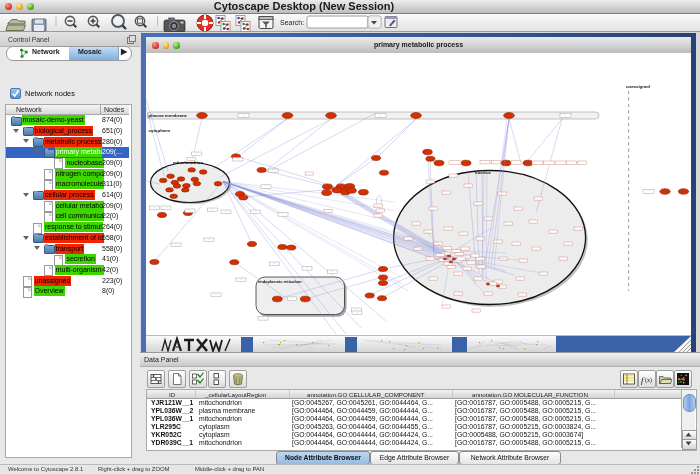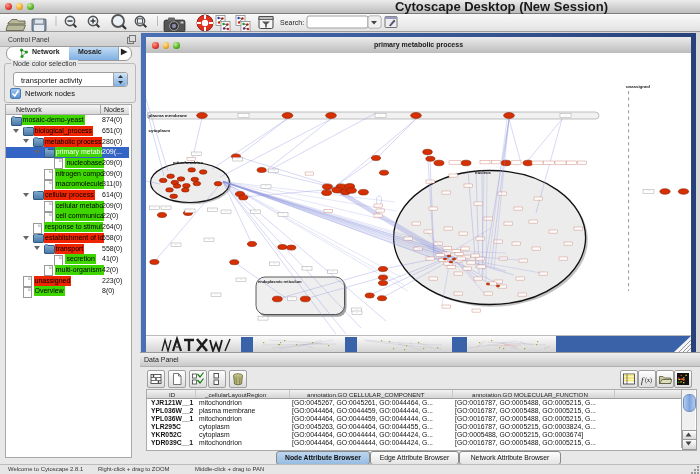--- a/index.html
+++ b/index.html
@@ -1,20 +1,20 @@
 <!DOCTYPE html>
 <html><head>
 <meta charset="utf-8">
 <style>
   html,body{margin:0;padding:0;}
   body{width:700px;height:474px;overflow:hidden;font-family:"Liberation Sans",sans-serif;position:relative;background:#e8e8e8;}
   .abs{position:absolute;}
   
   #titlebar{left:0;top:0;width:700px;height:13px;background:linear-gradient(#ececec,#bdbdbd);border-bottom:1px solid #7d7d7d;}
-  #titlebar .title{width:608px;text-align:right;font-size:13px;font-weight:bold;color:#1a1a1a;line-height:13px;}
+  #titlebar .title{width:608px;text-align:center;font-size:11px;font-weight:bold;color:#1a1a1a;line-height:13px;}
   .tl{width:7px;height:7px;border-radius:50%;top:3px;}
   #toolbar{left:0;top:14px;width:700px;height:17px;background:linear-gradient(#fafafa,#e2e2e2);border-bottom:1px solid #9c9c9c;}
   
   #cpanel{left:0;top:32px;width:140px;height:430px;background:#e8e8e8;}
   #cphead{left:0;top:0;width:140px;height:14px;background:linear-gradient(#e2e2e2,#cfcfcf);border-bottom:1px solid #b5b5b5;}
   #cphead span{font-size:6.8px;color:#333;position:absolute;left:8px;top:3.5px;}
   
   #seg{left:6px;top:14px;width:124px;height:13px;border:1px solid #9a9a9a;border-radius:7px;background:#fff;overflow:hidden;}
   #seg .s1{left:0;top:0;width:62px;height:13px;border-right:1px solid #aaa;}
   #seg .s2{left:62px;top:0;width:49px;height:13px;background:linear-gradient(#c3dcf5,#7fb0e2);border-right:1px solid #8aa7c0;}
@@ -160,32 +160,20 @@
           <circle cx="3" cy="8.5" r="1.6" fill="#2a2"></circle>
           <path d="M2.5 2 L7.5 4 L3 8.5 M2.5 2 L3 8.5" stroke="#161" stroke-width="0.7" fill="none"></path>
         </svg>
         <span style="position:absolute;left:25px;top:0.5px;">Network</span>
       </div>
     <div class="abs s2">
         <span style="position:absolute;left:9px;top:0.5px;">Mosaic</span>
       </div>
     <div class="abs s3">
         <span style="position:absolute;left:3px;top:0px;font-size:8px;">▶</span>
-      </div>
-  </div>
-  <div class="abs" id="grp">
-      <div class="lbl">Node color selection</div>
-    <div class="abs" id="combo">
-        <span>transporter activity</span>
-        <div class="btn">
-          <svg width="13" height="13" viewBox="0 0 13 13" style="position:absolute;left:0;top:0;">
-            <path d="M6.5 2 L9 5 L4 5 Z" fill="#333"></path>
-            <path d="M4 8 L9 8 L6.5 11 Z" fill="#333"></path>
-          </svg>
-        </div>
       </div>
   </div>
   <div class="abs" id="cbx">
       <svg width="9" height="9" viewBox="0 0 9 9" style="position:absolute;left:0;top:0;">
         <path d="M1.5 4.5 L3.8 7 L7.5 1.5" stroke="#fff" stroke-width="1.6" fill="none"></path>
       </svg>
     </div>
   <div class="abs" style="left:25px;top:56.5px;font-size:7.5px;color:#111;">Network nodes</div>
   <div class="abs" id="treebox">
     <div class="abs" id="treehdr">

